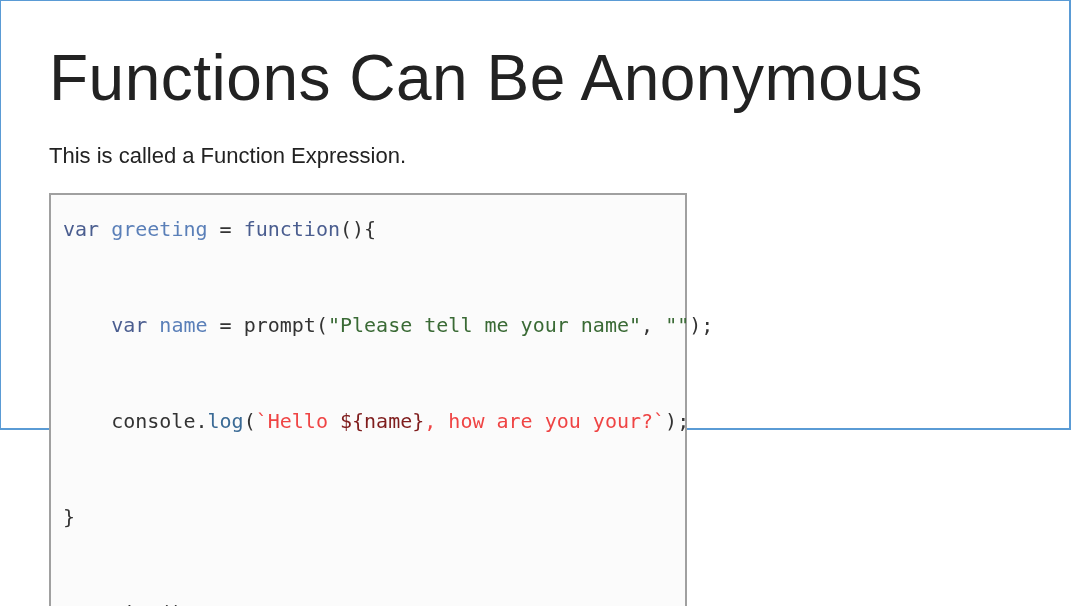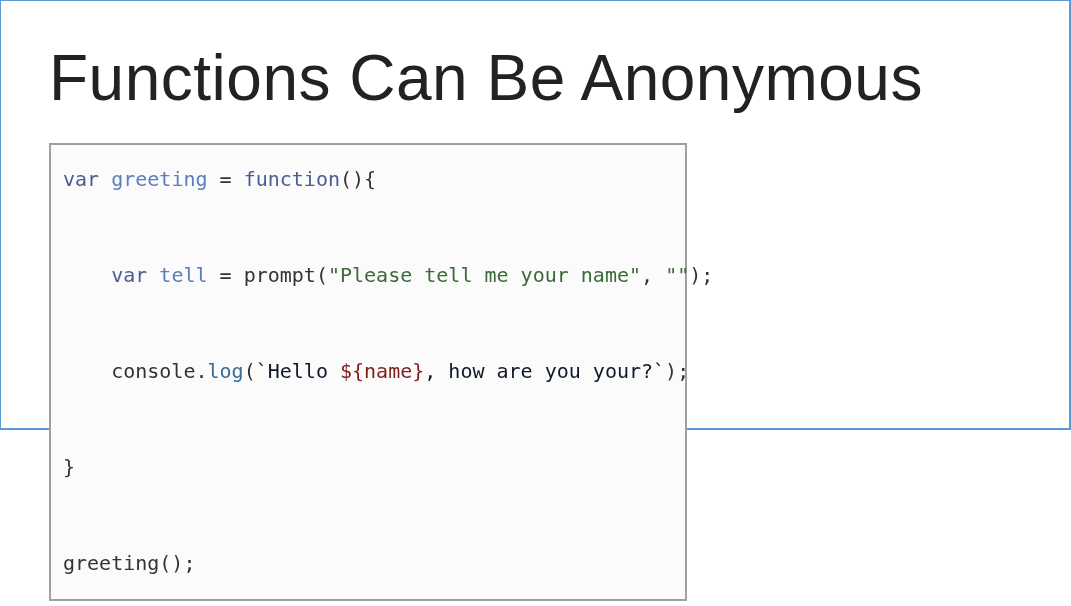--- a/index.html
+++ b/index.html
@@ -46,33 +46,34 @@
     font-size: 20px;
     line-height: 48px;
     color: #333;
     white-space: pre;
   }
   .tok-kw   { color: #4a5d8f; margin-top: 32px; }
   .tok-var  { color: #5a7fb8; }
   .tok-fn   { color: #333; }
   .tok-call { color: #3a6a95; }
   .tok-str  { color: #3a6a35; }
-  .tok-tpl  { color: #0f172a; }
+  .tok-tpl  { color: #ef4444; }
   .tok-interp { color: #7f1d1d; }
   .tok-punc { color: #333; }
 </style>
 </head>
 <body>
 
 <div class="frame">
   <h1 class="title">Functions Can Be Anonymous</h1>
 
+  <p class="subtitle">This is called a Function Expression.</p>
 
   <div class="code-block" id="code-block"><span class="tok-kw">var</span> <span class="tok-var">greeting</span> <span class="tok-punc">=</span> <span class="tok-kw">function</span><span class="tok-punc">(){</span>
 
-    <span class="tok-kw">var</span> <span class="tok-var">tell</span> <span class="tok-punc">=</span> <span class="tok-fn">prompt</span><span class="tok-punc">(</span><span class="tok-str">"Please tell me your name"</span><span class="tok-punc">, </span><span class="tok-str">""</span><span class="tok-punc">);</span>
+    <span class="tok-kw">var</span> <span class="tok-var">name</span> <span class="tok-punc">=</span> <span class="tok-fn">prompt</span><span class="tok-punc">(</span><span class="tok-str">"Please tell me your name"</span><span class="tok-punc">, </span><span class="tok-str">""</span><span class="tok-punc">);</span>
 
     console.<span class="tok-call">log</span><span class="tok-punc">(</span><span class="tok-tpl">`Hello </span><span class="tok-interp">${name}</span><span class="tok-tpl">, how are you your?`</span><span class="tok-punc">);</span>
 
 <span class="tok-punc">}</span>
 
 <span class="tok-fn">greeting</span><span class="tok-punc">();</span></div>
 </div>
 
 </body></html>

